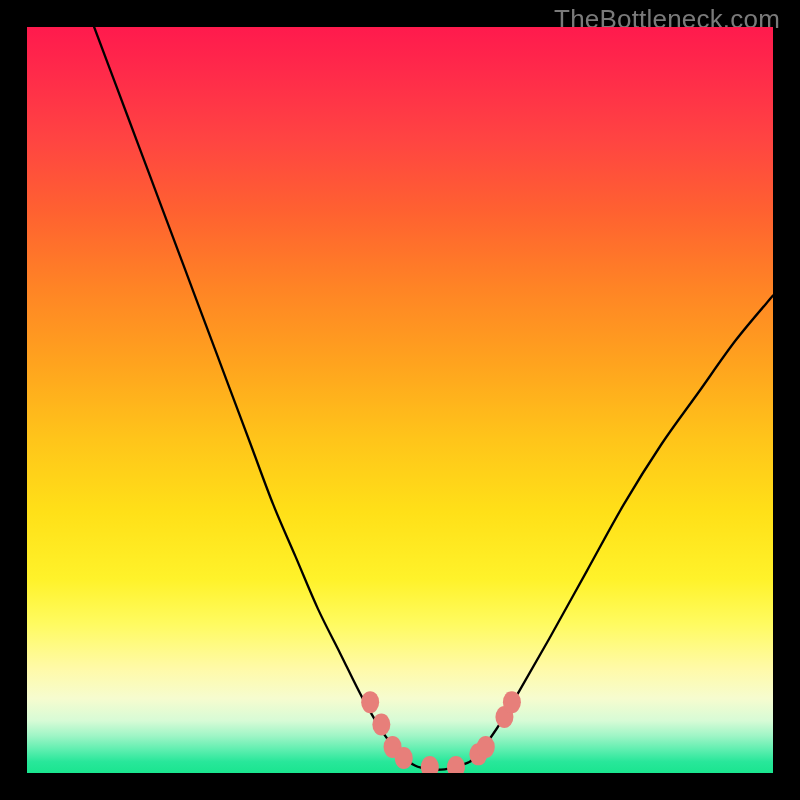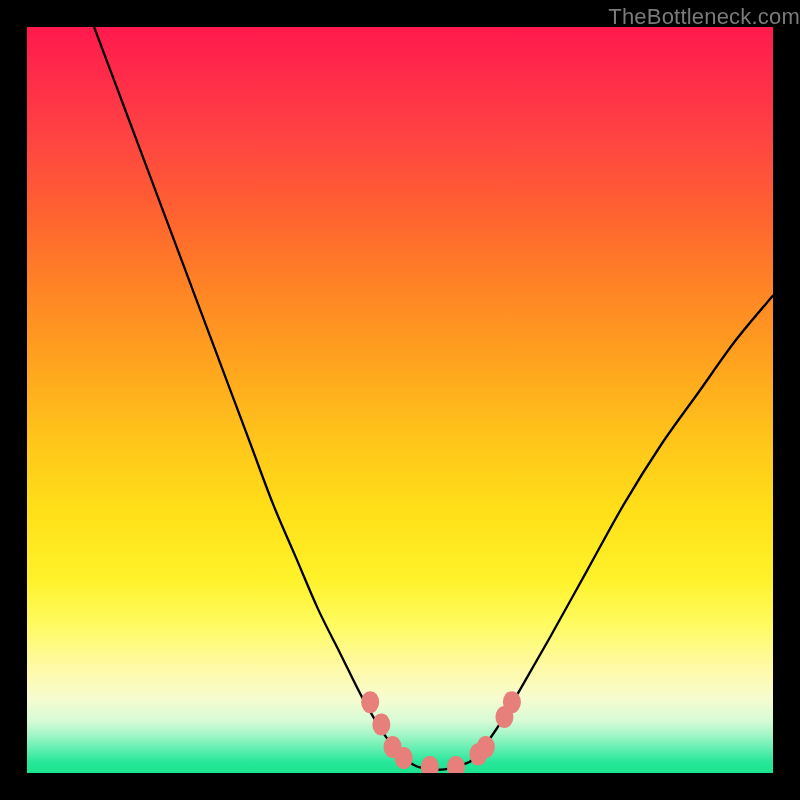--- a/index.html
+++ b/index.html
@@ -43,23 +43,23 @@
       #9ff5c6 95%,
       #5aeeae 97%,
       #28e79a 98.5%,
       #1ae58f 100%
     );
     overflow: hidden;
   }
   .watermark {
     position: absolute;
     top: 4px;
-    right: 0;
+    right: 20px;
     color: #7a7a7a;
-    font-size: 22px;
+    font-size: 26px;
     font-weight: 500;
     letter-spacing: 0.2px;
     user-select: none;
   }
   svg.curve {
     position: absolute;
     top: 0;
     left: 0;
     width: 746px;
     height: 746px;

